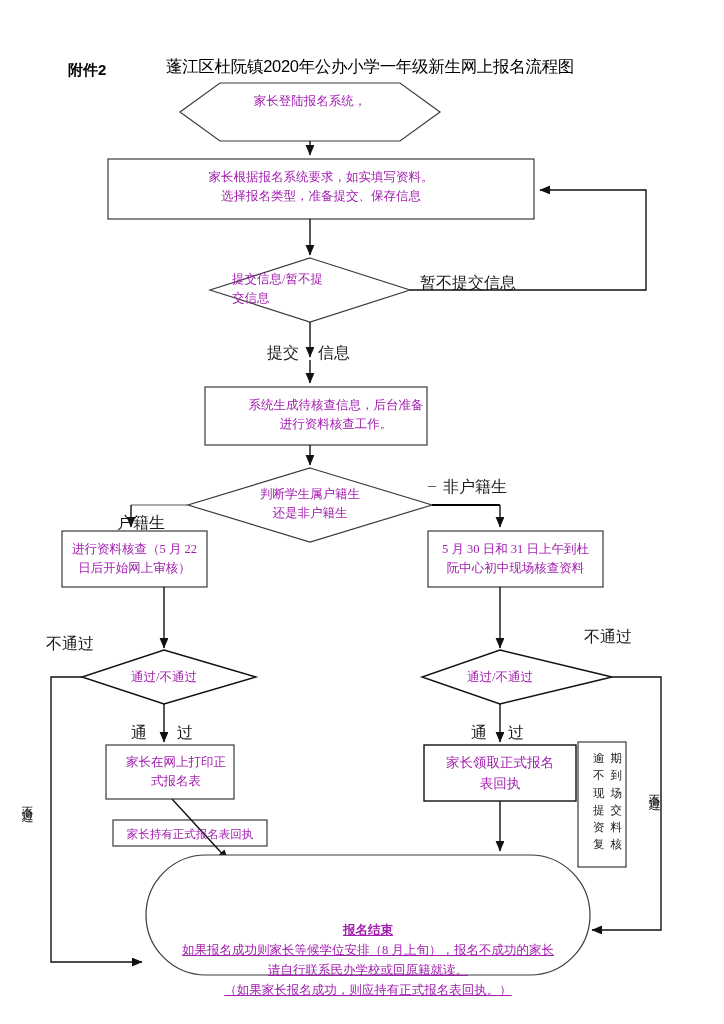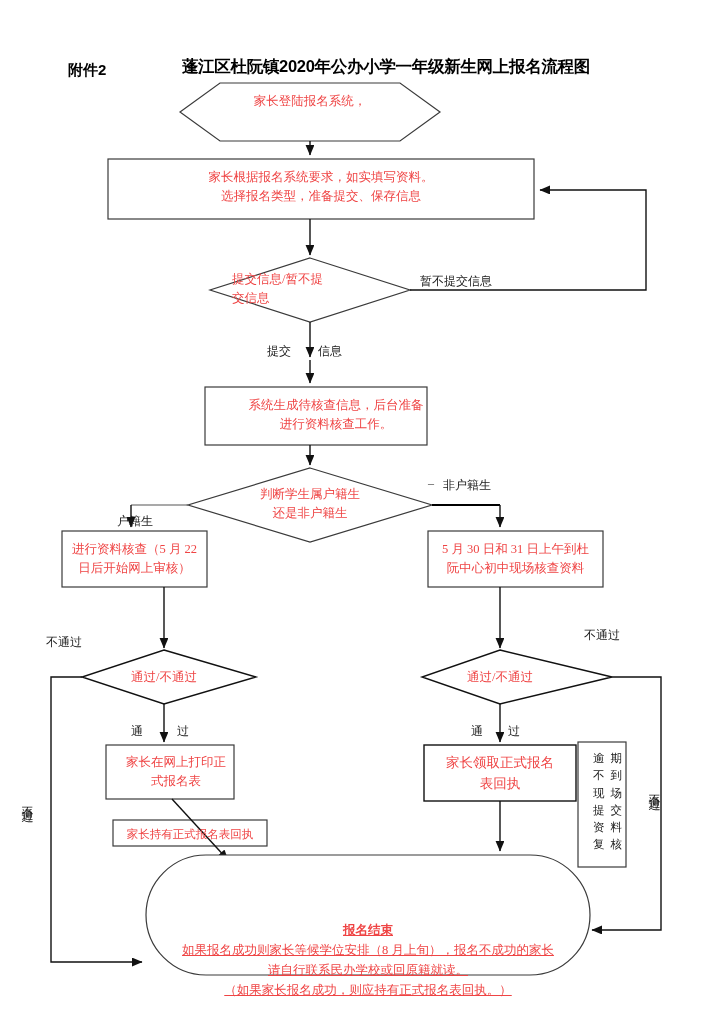--- a/index.html
+++ b/index.html
@@ -28,38 +28,38 @@
   }
 
   .attach-label{
     left:68px;top:60px;
     font-size:15px;font-weight:bold;
     letter-spacing:0px;
     font-family:"Liberation Sans","DejaVu Sans",sans-serif;
   }
   .doc-title{
     left:150px;top:55px;width:440px;
-    font-size:16.5px;font-weight:bold;
-    text-align:right;
+    font-size:16.5px;font-weight:normal;
+    text-align:center;
     font-family:"Liberation Sans","DejaVu Sans",sans-serif;
     letter-spacing:-0.3px;
   }
 
   .node-text{
     position:absolute;
     text-align:center;
     font-size:12.5px;
     line-height:1.55;
-    color:#ef4444;
+    color:#a21caf;
     white-space:nowrap;
   }
 
   .edge-label{
     position:absolute;
-    font-size:12px;
+    font-size:16px;
     color:#1a1a1a;
     white-space:nowrap;
     text-align:right;
   }
 
   .vtext{
     position:absolute;
     font-size:12px;
     line-height:1.45;
     color:#1a1a1a;

